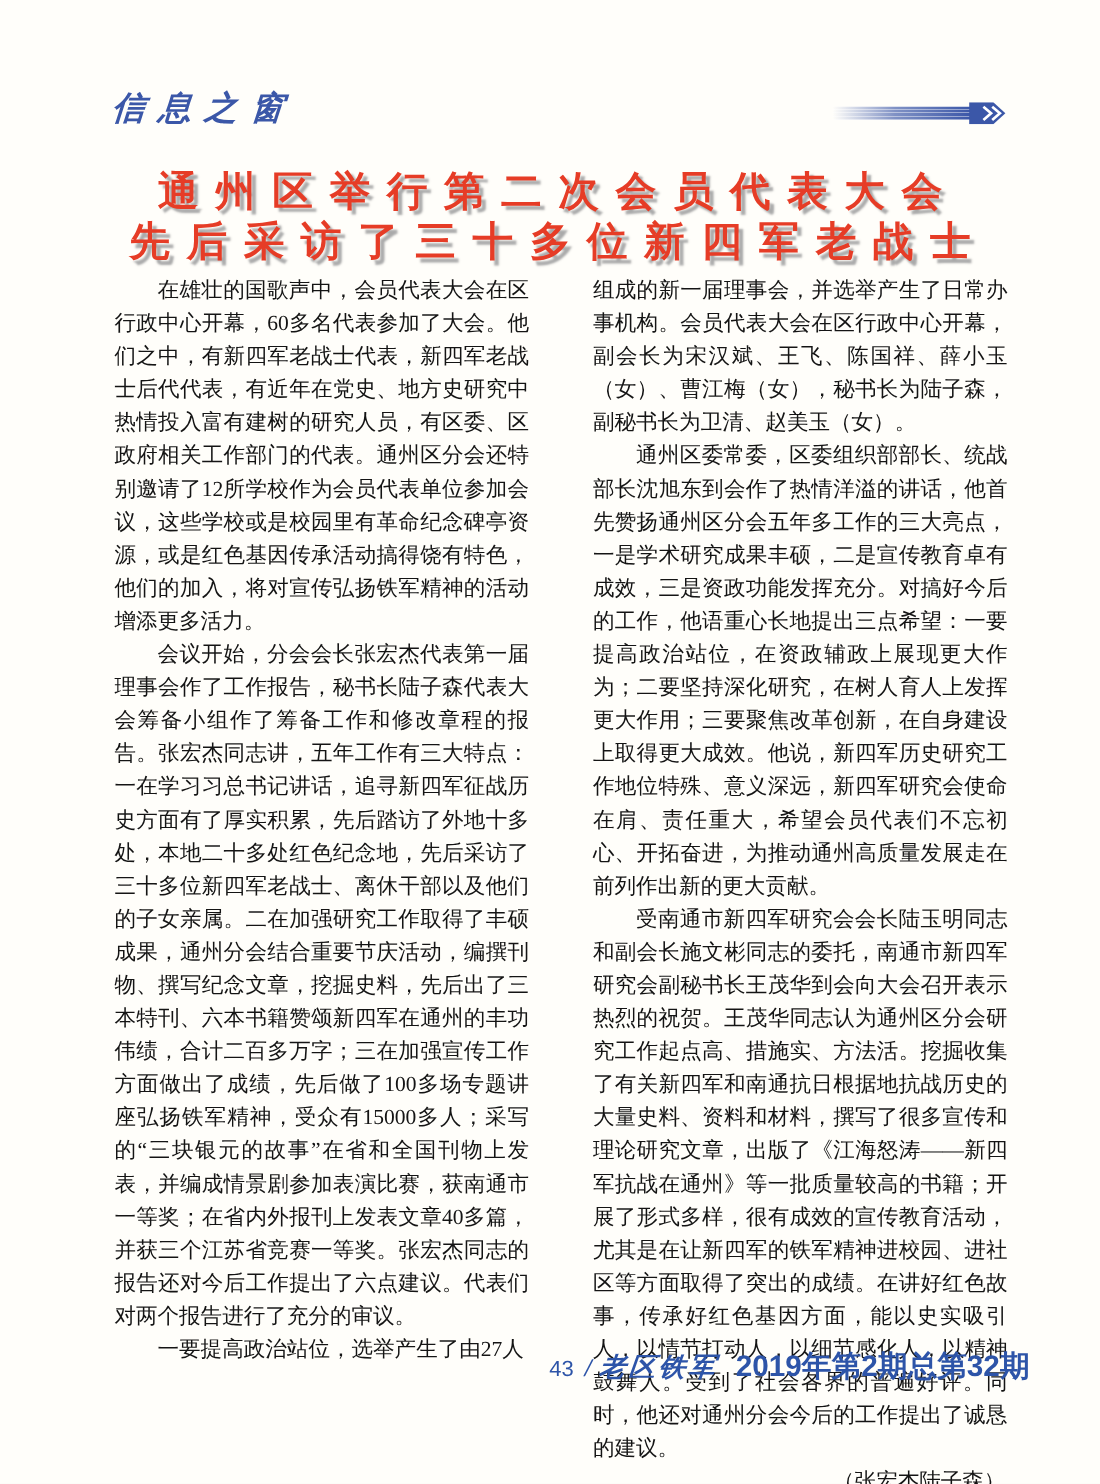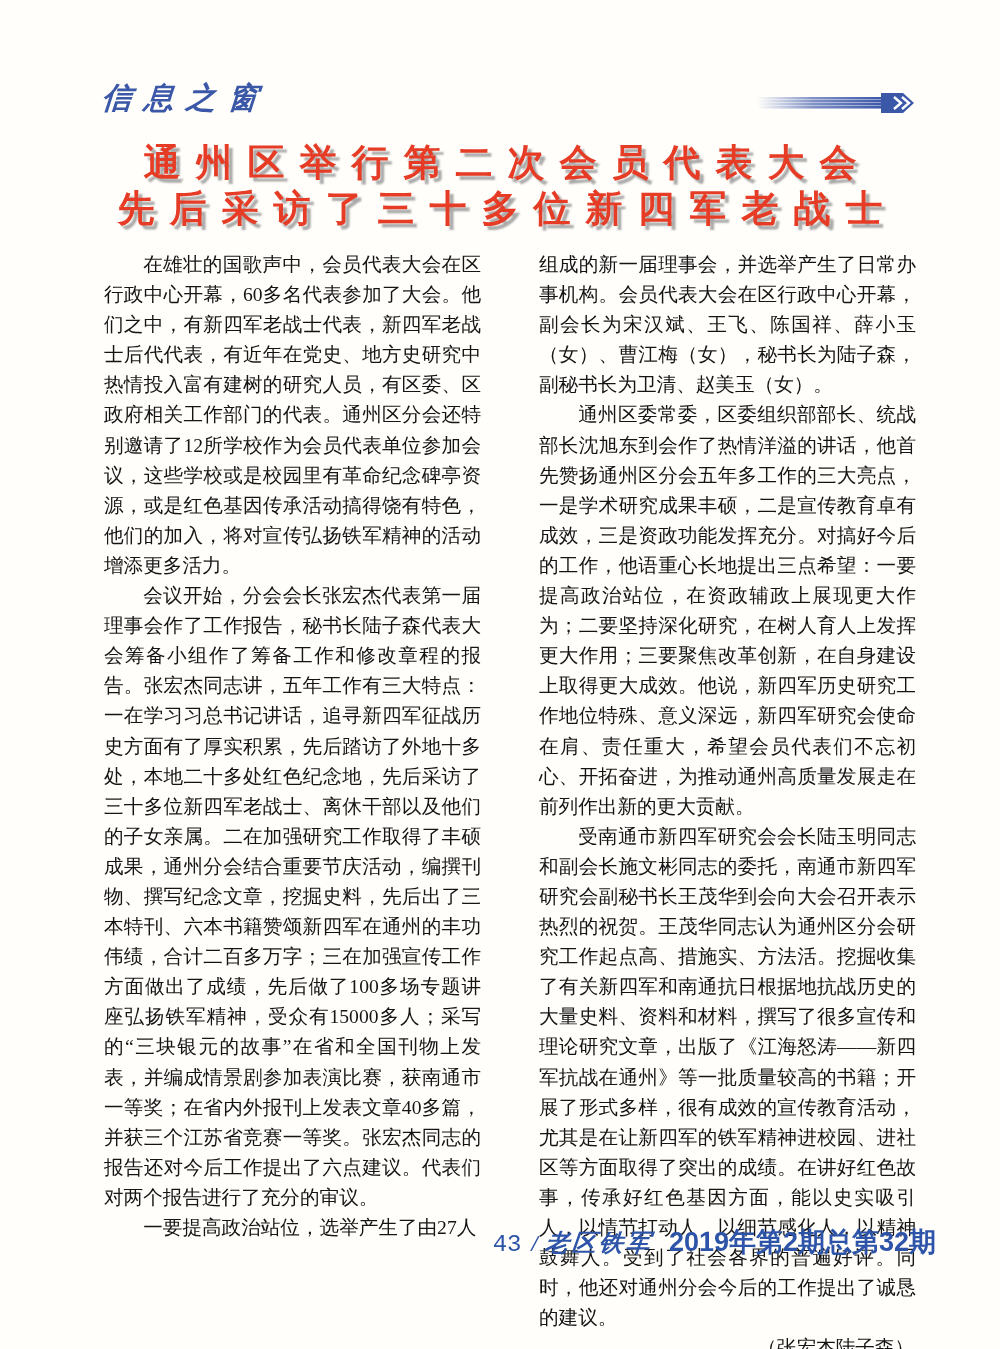--- a/index.html
+++ b/index.html
@@ -47,21 +47,21 @@
     width: 34px;
     height: 20px;
   }
 
   
   .title {
     position: absolute;
     left: 0;
     right: 0;
     top: 136px;
-    margin: 4px;
+    margin: 16px;
     text-align: center;
     color: #e63c26;
     font-size: 37px;
     line-height: 46px;
     font-weight: bold;
     letter-spacing: 15px;
     padding-left: 15px;
     text-shadow: 4px 4px 2px #a9a9a9;
     font-family: "Liberation Serif", "DejaVu Serif", serif;
   }
@@ -95,22 +95,22 @@
   .footer {
     position: absolute;
     top: 1224px;
     right: 64px;
     display: flex;
     align-items: baseline;
     color: #2d54a8;
     white-space: nowrap;
   }
   .footer .page-num {
-    font-size: 24px;
-    font-family: Liberation Mono, monospace;
+    font-size: 20px;
+    font-family: Liberation Sans, sans-serif;
   }
   .footer .sep {
     font-size: 23px;
     font-style: italic;
     margin: 0 7px 0 10px;
     font-weight: bold;
   }
   .footer .magazine {
     font-size: 24px;
     font-weight: bold;

